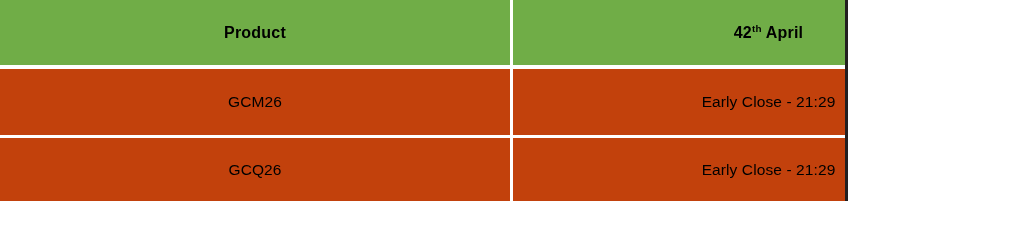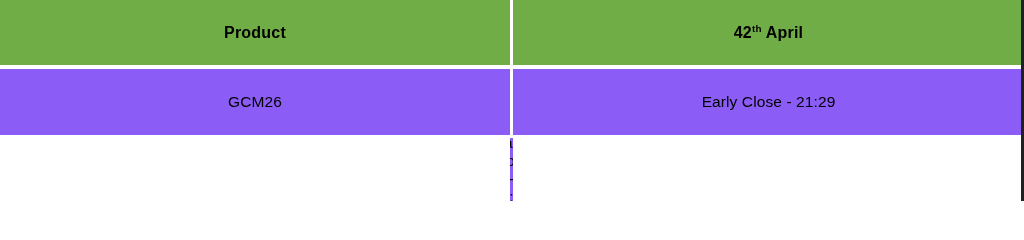--- a/index.html
+++ b/index.html
@@ -5,21 +5,21 @@
   html, body {
     margin: 0;
     padding: 0;
     background: #ffffff;
   }
   body {
     font-family: "Liberation Sans", sans-serif;
   }
   #schedule-table {
     position: relative;
-    width: 1024px;
+    width: 848px;
     height: 201px;
     box-sizing: border-box;
     background: #ffffff;
     overflow: hidden;
     padding-left: 8px;
   }
   
   #schedule-table .right-edge-rule {
     position: absolute;
     top: 0;
@@ -44,21 +44,21 @@
     color: #000000;
     overflow: hidden;
   }
   .cell.header {
     background: #70AD47;
     font-weight: bold;
     font-size: 16px;
     letter-spacing: 0.2px;
   }
   .cell.body {
-    background: #8b5cf6;
+    background: #c2410c;
     font-weight: normal;
     font-size: 15.5px;
     letter-spacing: 0.1px;
   }
   .gap-v, .gap-h {
     background: #ffffff;
   }
   sup {
     font-size: 0.62em;
     vertical-align: super;
@@ -96,20 +96,23 @@
     <div class="gap-v"></div>
 
     <div class="cell body">
       <span>Early Close - 21:29</span>
     </div>
 
     <div class="gap-h"></div>
     <div class="gap-h"></div>
     <div class="gap-h"></div>
 
+    <div class="cell body">
+      <span>GCQ26</span>
+    </div>
 
     <div class="gap-v"></div>
 
     <div class="cell body">
       <span>Early Close - 21:29</span>
     </div>
 
   </div>
 
   <div class="right-edge-rule"></div>

